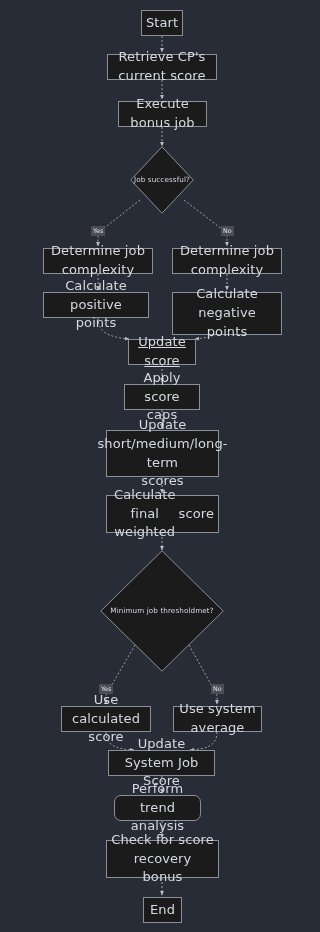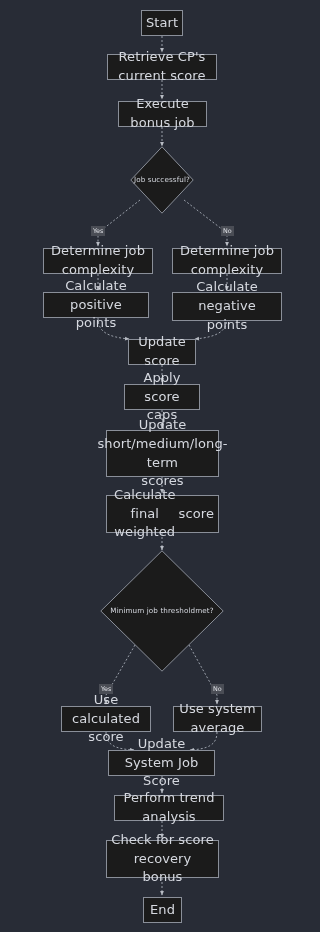--- a/index.html
+++ b/index.html
@@ -143,23 +143,23 @@
 
   <div class="edge-label" style="left:91px; top:226px;">Yes</div>
   <div class="edge-label" style="left:221px; top:226px;">No</div>
 
   <div class="node" style="left:43px; top:248px; width:110px; height:26px;">Determine job complexity</div>
 
   <div class="node" style="left:172px; top:248px; width:110px; height:26px;">Determine job complexity</div>
 
   <div class="node" style="left:43px; top:292px; width:106px; height:26px;">Calculate positive points</div>
 
-  <div class="node" style="left:172px; top:292px; width:110px; height:29px;">Calculate negative points</div>
-
-  <div class="node" style="left:128px; top:339px; width:68px; height:26px;">Update score</div>
+  <div class="node" style="left:172px; top:292px; width:110px; height:43px;">Calculate negative points</div>
+
+  <div class="node" style="left:128px; top:339px; width:68px; height:26px;text-decoration:underline;">Update score</div>
 
   <div class="node" style="left:106px; top:430px; width:113px; height:47px; flex-direction:column;">
     <span>Update</span>
     <span>short/medium/long-term</span>
     <span>scores</span>
   </div>
 
   <div class="node" style="left:124px; top:384px; width:76px; height:26px;">Apply score caps</div>
 
   <div class="node" style="left:106px; top:495px; width:113px; height:38px; flex-direction:row;">
@@ -179,21 +179,21 @@
 
   <div class="edge-label" style="left:99px; top:684px;">Yes</div>
   <div class="edge-label" style="left:211px; top:684px;">No</div>
 
   <div class="node" style="left:61px; top:706px; width:90px; height:26px;">Use calculated score</div>
 
   <div class="node" style="left:173px; top:706px; width:89px; height:26px;">Use system average</div>
 
   <div class="node" style="left:108px; top:750px; width:107px; height:26px;">Update System Job Score</div>
 
-  <div class="node" style="left:114px; top:795px; width:110px; height:26px;">Perform trend analysis</div>
+  <div class="node" style="left:114px; top:795px; width:87px; height:26px;border-radius:7px;">Perform trend analysis</div>
 
   <div class="node" style="left:106px; top:840px; width:113px; height:38px; flex-direction:column;">
     <span>Check for score recovery</span>
     <span>bonus</span>
   </div>
 
   <div class="node" style="left:143px; top:897px; width:39px; height:26px;">End</div>
 
 </div>
 

